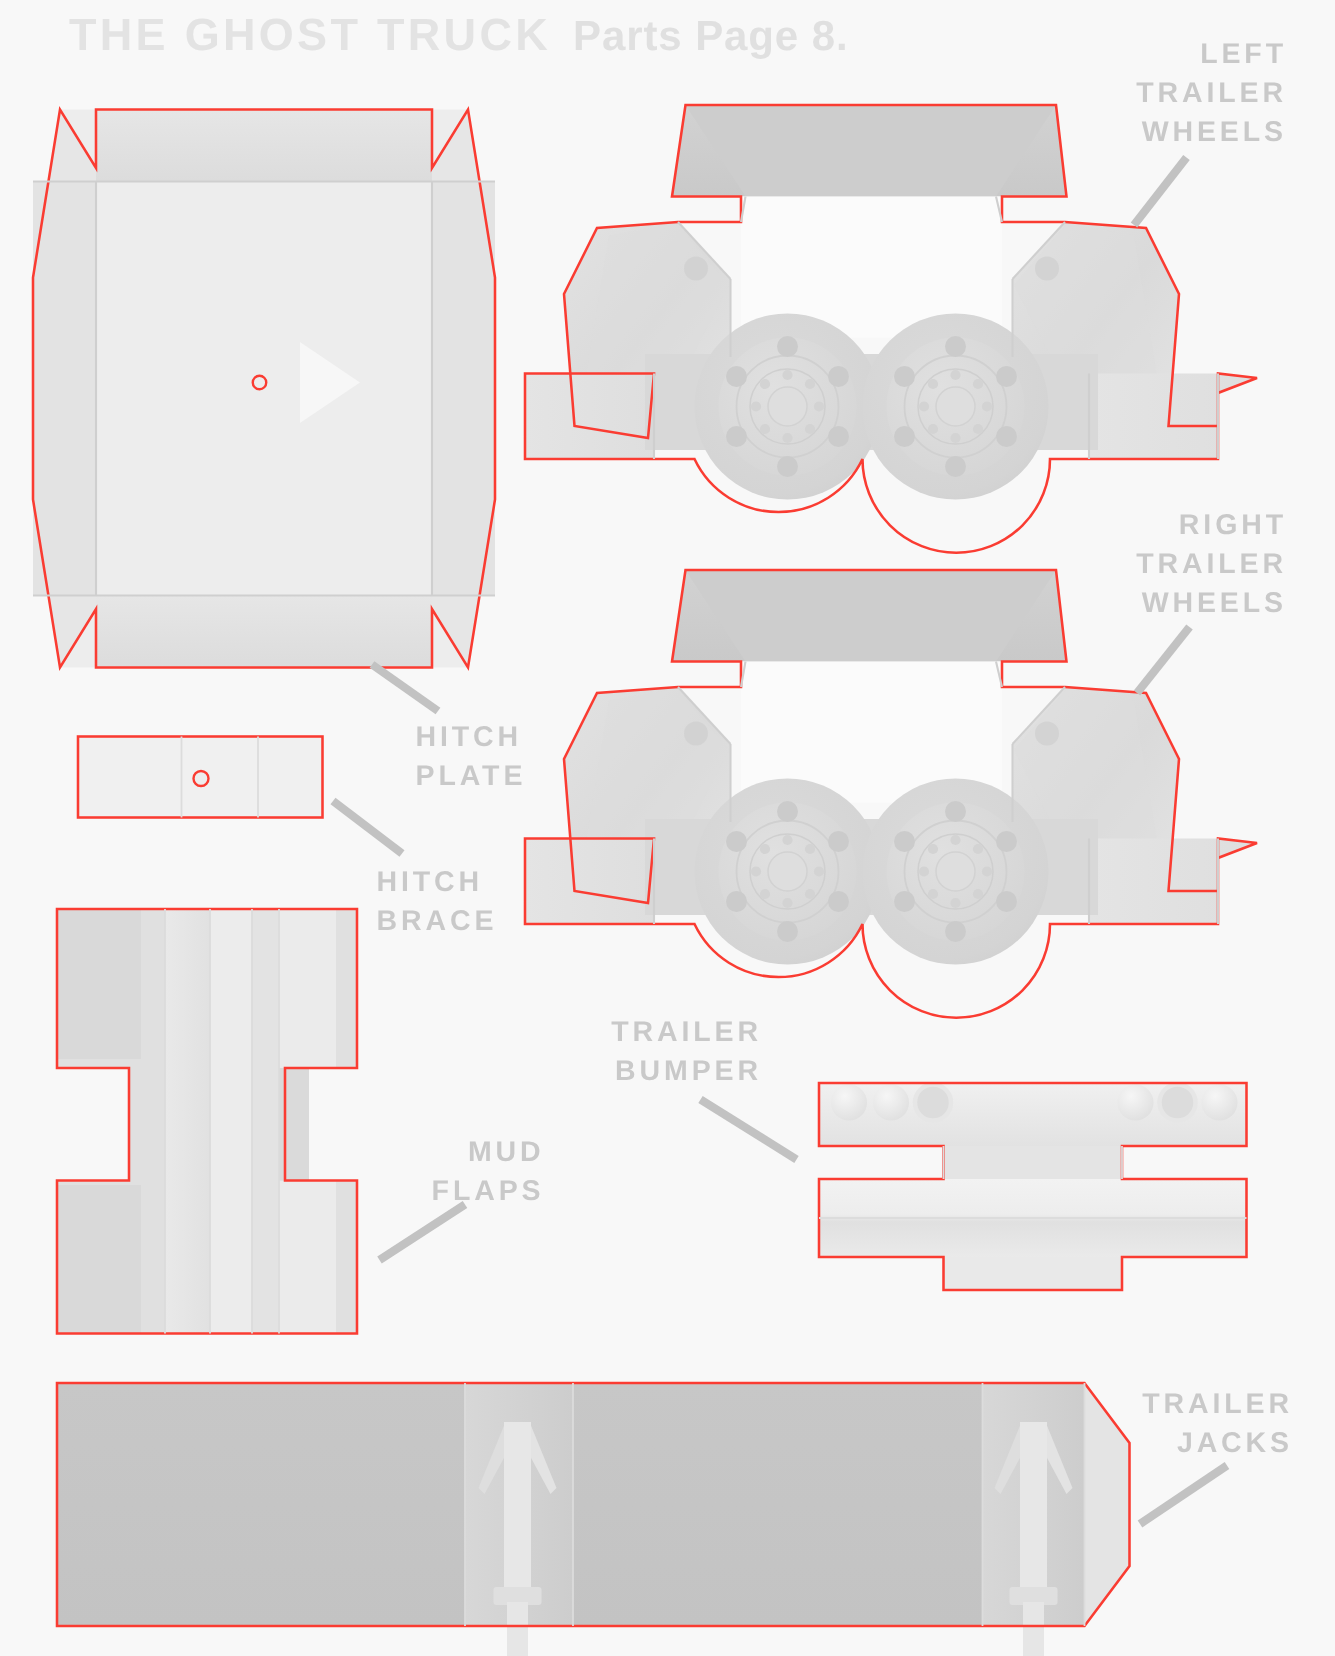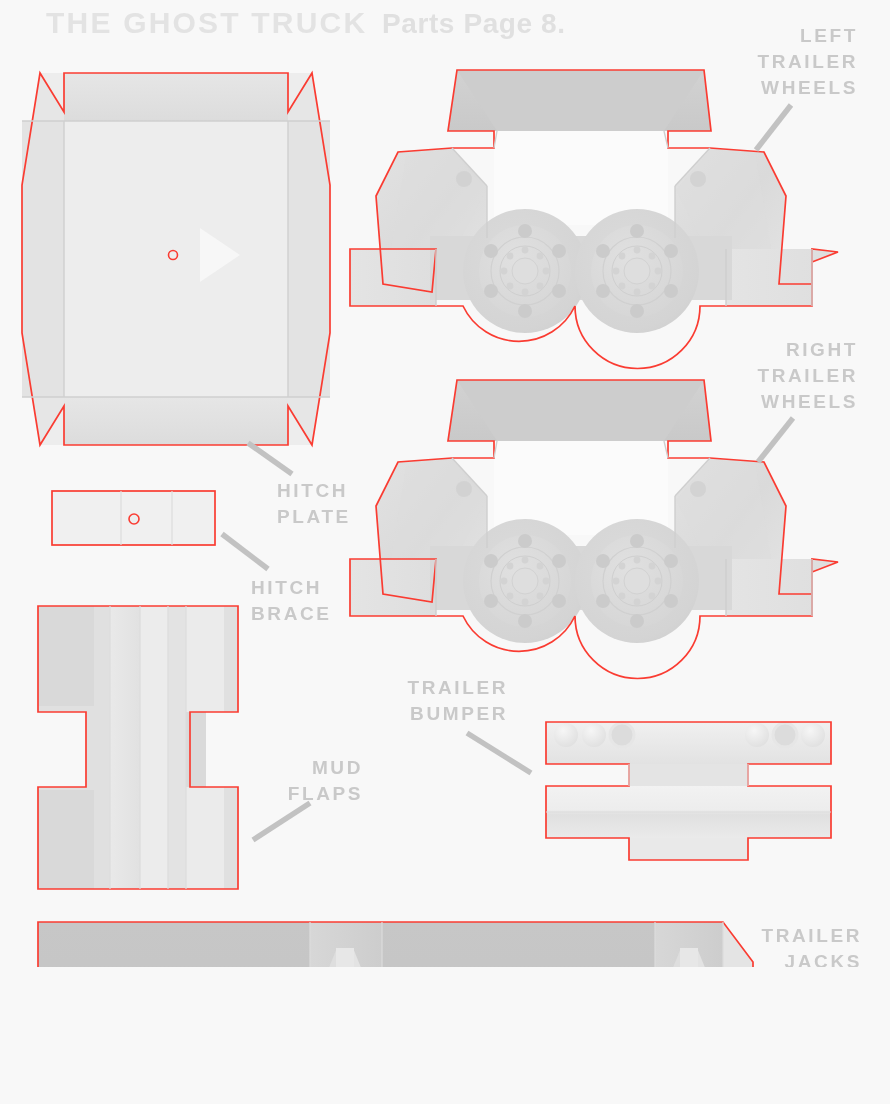--- a/index.html
+++ b/index.html
@@ -7,21 +7,21 @@
     margin: 0;
     padding: 0;
     background: #f8f8f8;
   }
   body {
     font-family: "Liberation Sans", sans-serif;
   }
   #sheet {
     position: relative;
     width: 890px;
-    height: 967px;
+    height: 1104px;
     background: #f8f8f8;
     overflow: hidden;
   }
   #sheet-svg {
     position: absolute;
     left: 0;
     top: 0;
     width: 890px;
     height: 1104px;
   }

